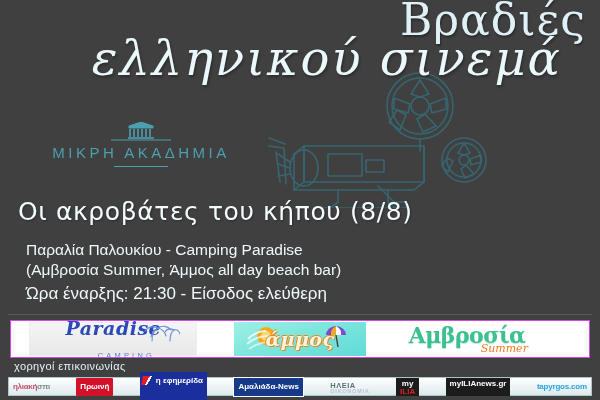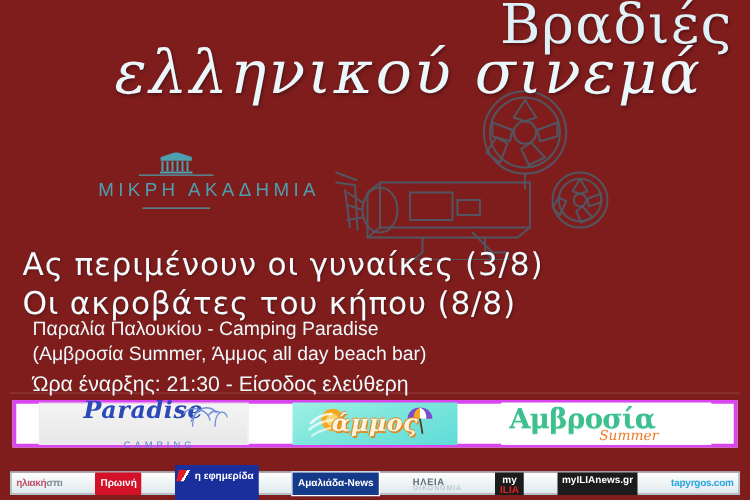--- a/index.html
+++ b/index.html
@@ -11,21 +11,21 @@
     width: 600px;
     height: 400px;
     overflow: hidden;
     font-family: "DejaVu Sans", sans-serif;
   }
 
   #poster {
     position: relative;
     width: 600px;
     height: 400px;
-    background: #7f1d1d;
+    background: #404040;
     overflow: hidden;
   }
 
   
   .projector {
     position: absolute;
     left: 268px;
     top: 68px;
     width: 240px;
     height: 140px;
@@ -72,21 +72,20 @@
     display: block;
     margin: 0 auto 2px auto;
   }
   .academy-name {
     display: block;
     font-family: "Liberation Sans", sans-serif;
     font-size: 15px;
     letter-spacing: 3.5px;
     color: #4c9fae;
     white-space: nowrap;
-    text-align: right;
   }
   .academy-rule {
     display: block;
     width: 54px;
     height: 1px;
     background: #4c9fae;
     margin: 5px auto 0 auto;
   }
 
   
@@ -103,21 +102,21 @@
     color: #f2fbfd;
     letter-spacing: 0.6px;
     text-shadow: 1px 1px 2px rgba(0,0,0,0.3);
     white-space: nowrap;
   }
 
   
   .venue {
     position: absolute;
     left: 26px;
-    top: 254px;
+    top: 240px;
     width: 560px;
   }
   .venue-line {
     font-family: "Liberation Sans", sans-serif;
     font-size: 15.5px;
     line-height: 1.32;
     color: #eef8fa;
     white-space: nowrap;
   }
   .venue-line.time {
@@ -126,21 +125,21 @@
   }
 
   
   .sponsor-strip {
     position: absolute;
     left: 10px;
     top: 320px;
     width: 580px;
     height: 38px;
     background: #ffffff;
-    border: 3px solid #d946ef;
+    border: 1px solid #d946ef;
     display: flex;
     align-items: center;
     justify-content: space-around;
     box-sizing: border-box;
   }
   .sponsor-logo {
     height: 34px;
     display: flex;
     align-items: center;
     justify-content: center;
@@ -383,21 +382,20 @@
         <path d="M18 4 L30 0 L42 4 L42 6 L18 6 Z" fill="#4c9fae"></path>
         <path d="M19 7 L19 15 M23 7 L23 15 M27 7 L27 15 M31 7 L31 15 M35 7 L35 15 M39 7 L39 15" stroke-width="1.6"></path>
         <path d="M17 16 L43 16" stroke-width="1.6"></path>
       </g>
     </svg>
     <span class="academy-name">ΜΙΚΡΗ ΑΚΑΔΗΜΙΑ</span>
     <span class="academy-rule"></span>
   </div>
 
   <div class="films">
-    <div class="film-line">Ας περιμένουν οι γυναίκες (3/8)</div>
     <div class="film-line">Οι ακροβάτες του κήπου (8/8)</div>
   </div>
 
   <div class="venue">
     <div class="venue-line">Παραλία Παλουκίου - Camping Paradise</div>
     <div class="venue-line">(Αμβροσία Summer, Άμμος all day beach bar)</div>
     <div class="venue-line time">Ώρα έναρξης: 21:30 - Είσοδος ελεύθερη</div>
   </div>
 
   <div class="strip-divider"></div>
@@ -439,20 +437,21 @@
       <span class="ammos-word">άμμος</span>
     </div>
 
     <div class="sponsor-logo logo-ambrosia">
       <span class="ambrosia-word">Αμβροσία</span>
       <span class="ambrosia-sub">Summer</span>
     </div>
 
   </div>
 
+  <div class="media-label">χορηγοί επικοινωνίας</div>
 
   <div class="media-strip">
 
     <span class="media-logo m-iliaki">
       <span>ηλιακή</span>
       <span class="grey">σπι</span>
     </span>
 
     <span class="media-logo m-proini">Πρωινή</span>
 

